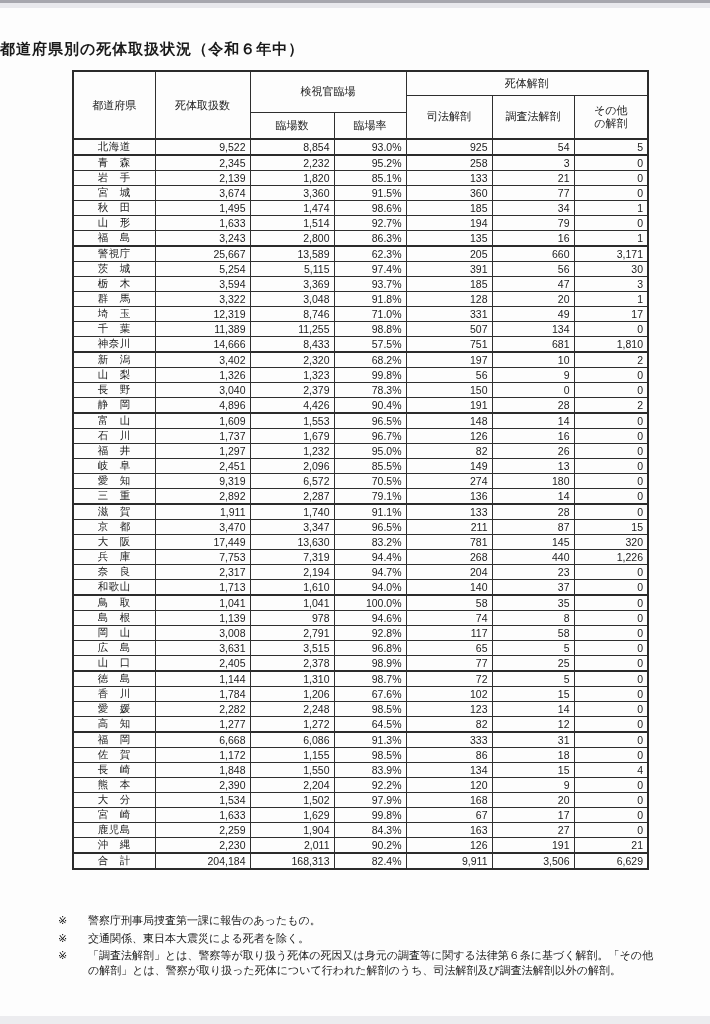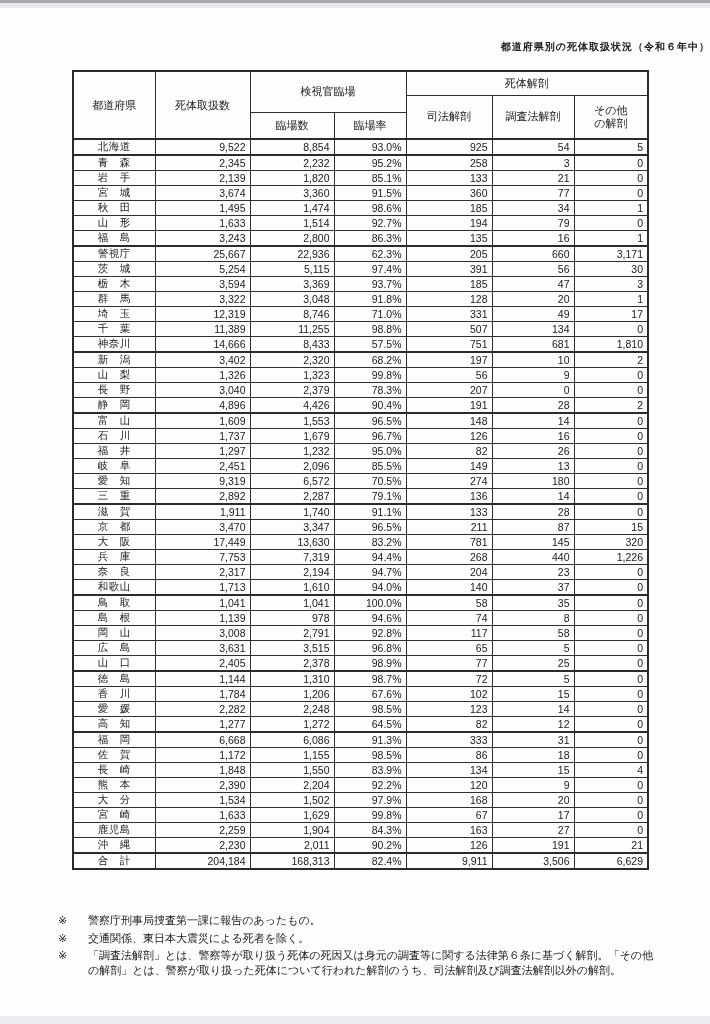--- a/index.html
+++ b/index.html
@@ -8,21 +8,21 @@
     position:relative; width:710px; height:1024px; margin:0 auto;
     background:#fdfdfd; overflow:hidden;
     font-family:"Liberation Sans","DejaVu Sans",sans-serif; color:#1a1a1a;
   }
   .edge-top    { position:absolute; top:0; left:0; right:0; height:3px; background:#a7a7ae; }
   .edge-top2   { position:absolute; top:3px; left:0; right:0; height:5px; background:#e9e9ed; }
   .edge-bottom { position:absolute; bottom:0; left:0; right:0; height:8px; background:#ececef; }
 
   .title {
     position:absolute; top:40px; left:0; width:100%;
-    text-align:right; font-size:10px; font-weight:bold; letter-spacing:1px;
+    text-align:left; font-size:15px; font-weight:bold; letter-spacing:1px;
   }
 
   table.stats {
     position:absolute; top:70px; left:72px; width:575px;
     border-collapse:collapse; table-layout:fixed;
     border:2px solid #2b2b2b;
   }
   table.stats th, table.stats td { border:1px solid #2f2f2f; overflow:hidden; }
   thead th { font-weight:normal; font-size:11px; text-align:center; vertical-align:middle; }
   thead { border-bottom:2px solid #2b2b2b; }
@@ -138,21 +138,21 @@
           <td class="num">3,243</td>
           <td class="num">2,800</td>
           <td class="num">86.3%</td>
           <td class="num">135</td>
           <td class="num">16</td>
           <td class="num">1</td>
         </tr>
         <tr class="group-start">
           <td class="pref">警視庁</td>
           <td class="num">25,667</td>
-          <td class="num">22,936</td>
+          <td class="num">13,589</td>
           <td class="num">62.3%</td>
           <td class="num">205</td>
           <td class="num">660</td>
           <td class="num">3,171</td>
         </tr>
         <tr>
           <td class="pref">茨　城</td>
           <td class="num">5,254</td>
           <td class="num">5,115</td>
           <td class="num">97.4%</td>
@@ -221,21 +221,21 @@
           <td class="num">99.8%</td>
           <td class="num">56</td>
           <td class="num">9</td>
           <td class="num">0</td>
         </tr>
         <tr>
           <td class="pref">長　野</td>
           <td class="num">3,040</td>
           <td class="num">2,379</td>
           <td class="num">78.3%</td>
-          <td class="num">207</td>
+          <td class="num">150</td>
           <td class="num">0</td>
           <td class="num">0</td>
         </tr>
         <tr>
           <td class="pref">静　岡</td>
           <td class="num">4,896</td>
           <td class="num">4,426</td>
           <td class="num">90.4%</td>
           <td class="num">191</td>
           <td class="num">28</td>

